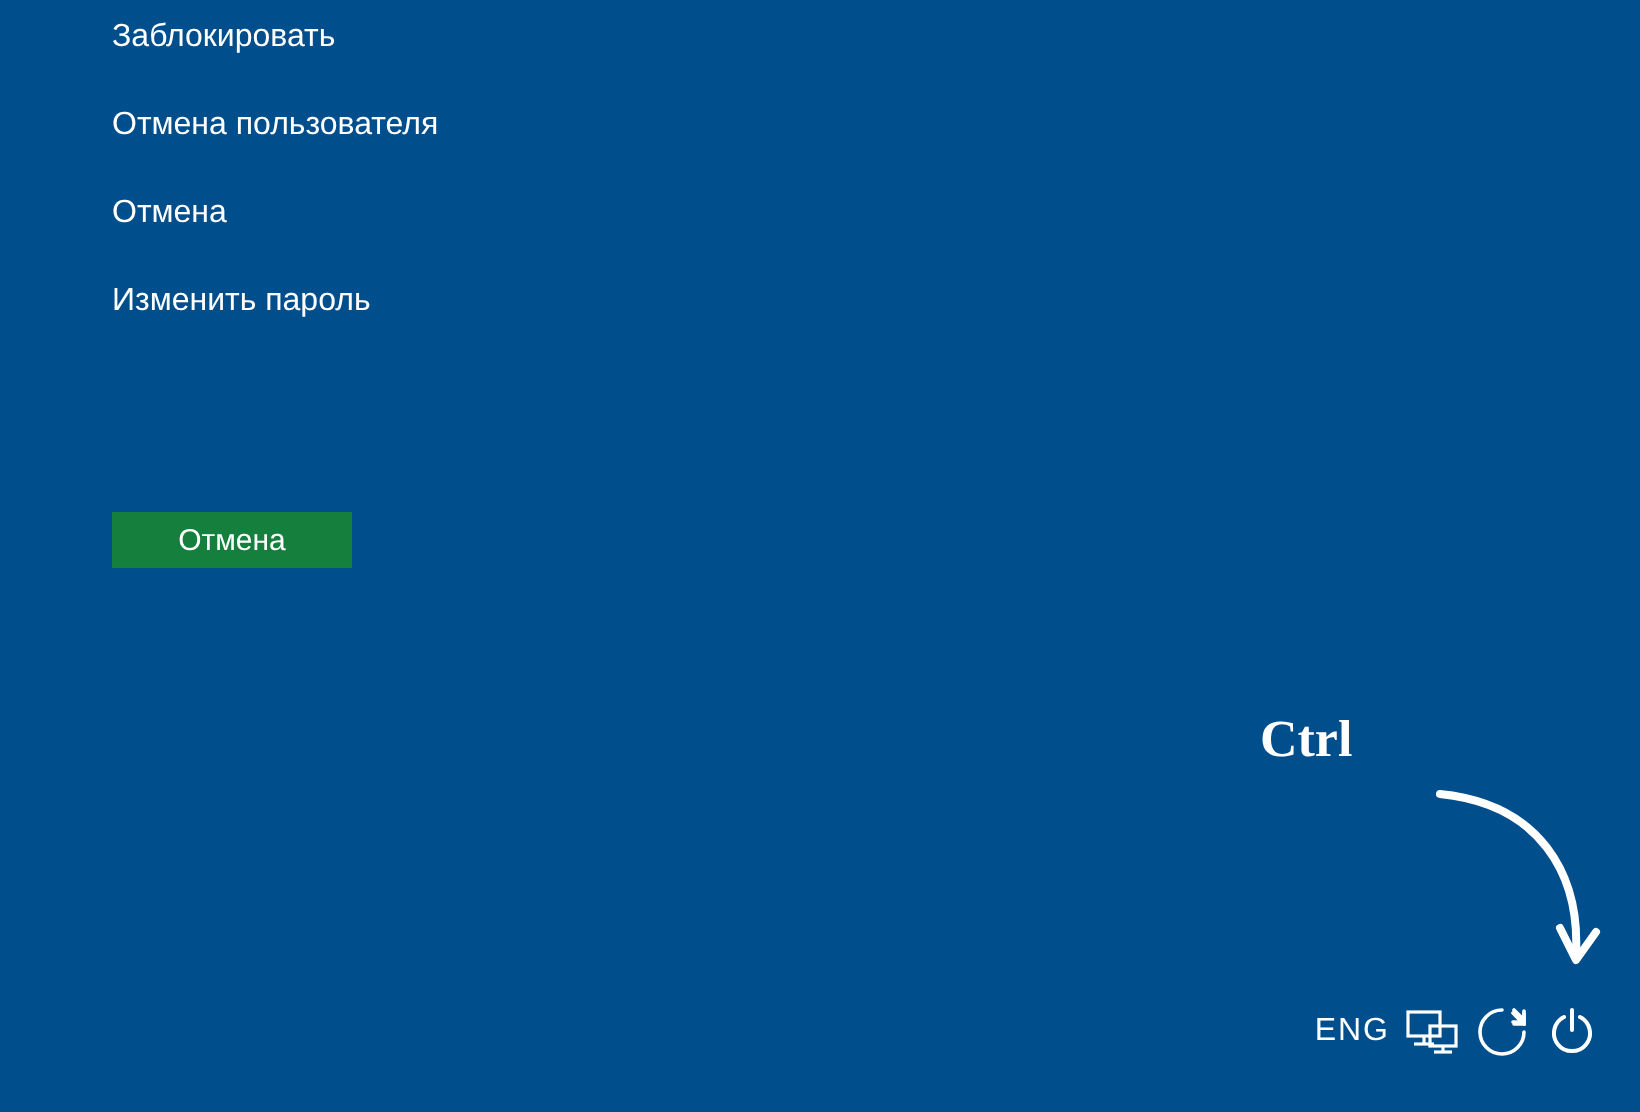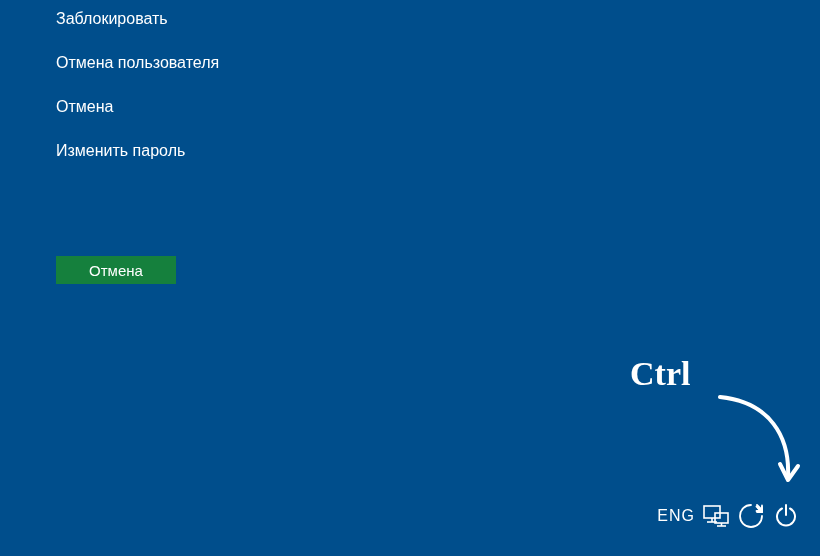--- a/index.html
+++ b/index.html
@@ -36,21 +36,21 @@
     align-items: center;
     justify-content: center;
     cursor: pointer;
     border: none;
   }
   .annotation {
     position: absolute;
     left: 630px;
     top: 355px;
     font-family: "Segoe Script", "Comic Sans MS", cursive;
-    font-size: 34px;
+    font-size: 26px;
     font-weight: 600;
     color: #fff;
     user-select: none;
   }
   .arrow {
     position: absolute;
     left: 700px;
     top: 382px;
     pointer-events: none;
   }

